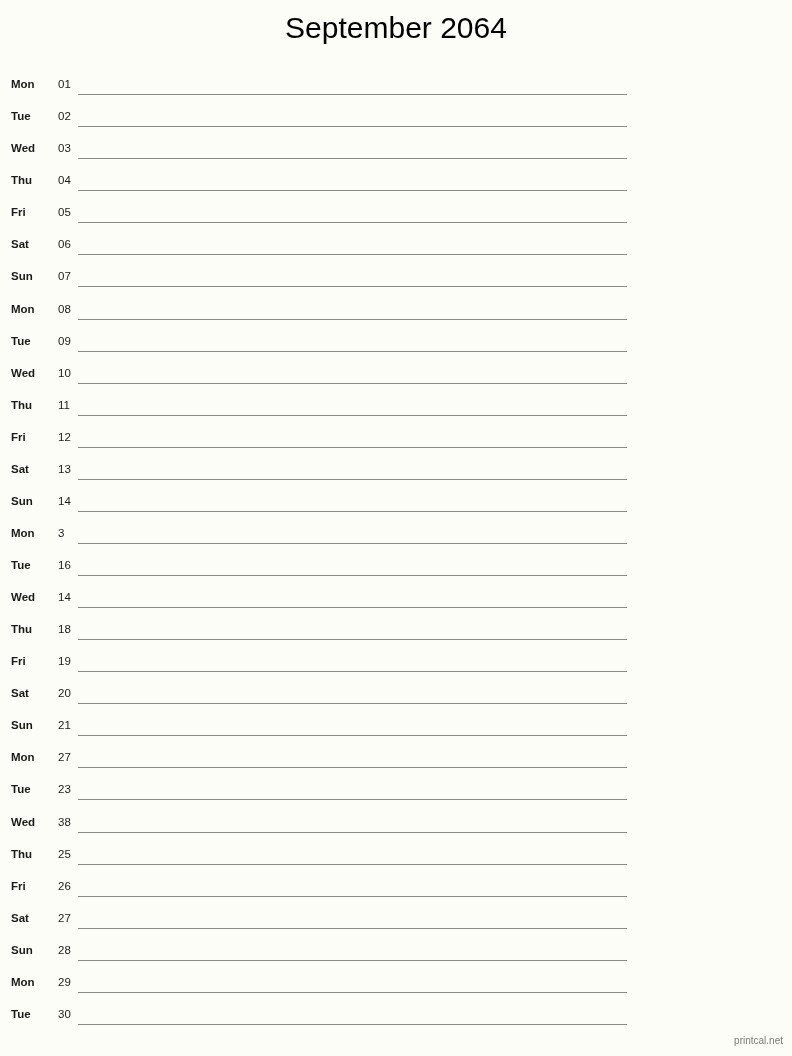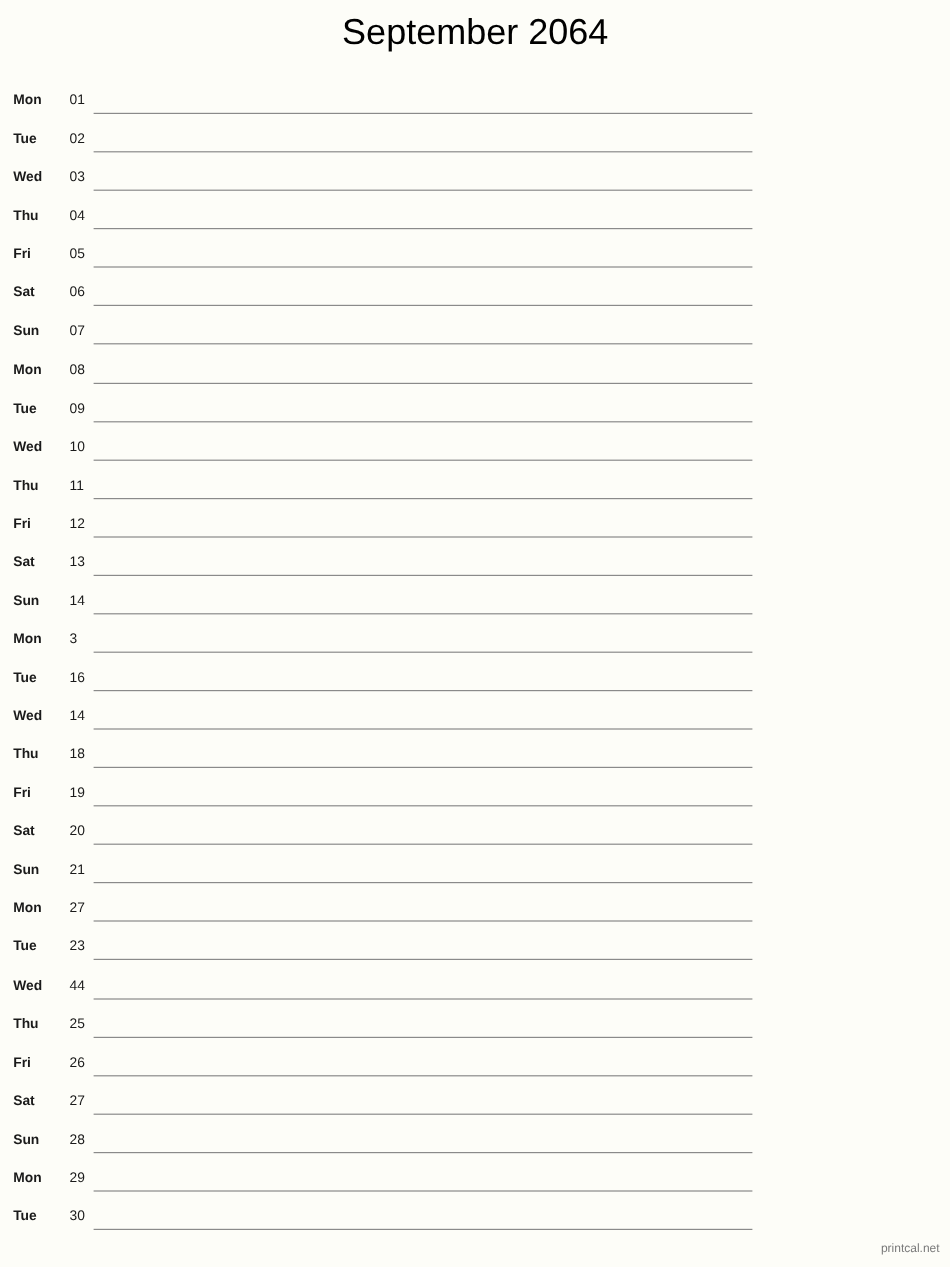--- a/index.html
+++ b/index.html
@@ -202,21 +202,21 @@
         <span class="day-number">27</span>
         <div class="day-writing-line"></div>
       </div>
       <div class="day-row">
         <span class="day-weekday">Tue</span>
         <span class="day-number">23</span>
         <div class="day-writing-line"></div>
       </div>
       <div class="day-row">
         <span class="day-weekday">Wed</span>
-        <span class="day-number">44</span>
+        <span class="day-number">38</span>
         <div class="day-writing-line"></div>
       </div>
       <div class="day-row">
         <span class="day-weekday">Thu</span>
         <span class="day-number">25</span>
         <div class="day-writing-line"></div>
       </div>
       <div class="day-row">
         <span class="day-weekday">Fri</span>
         <span class="day-number">26</span>

